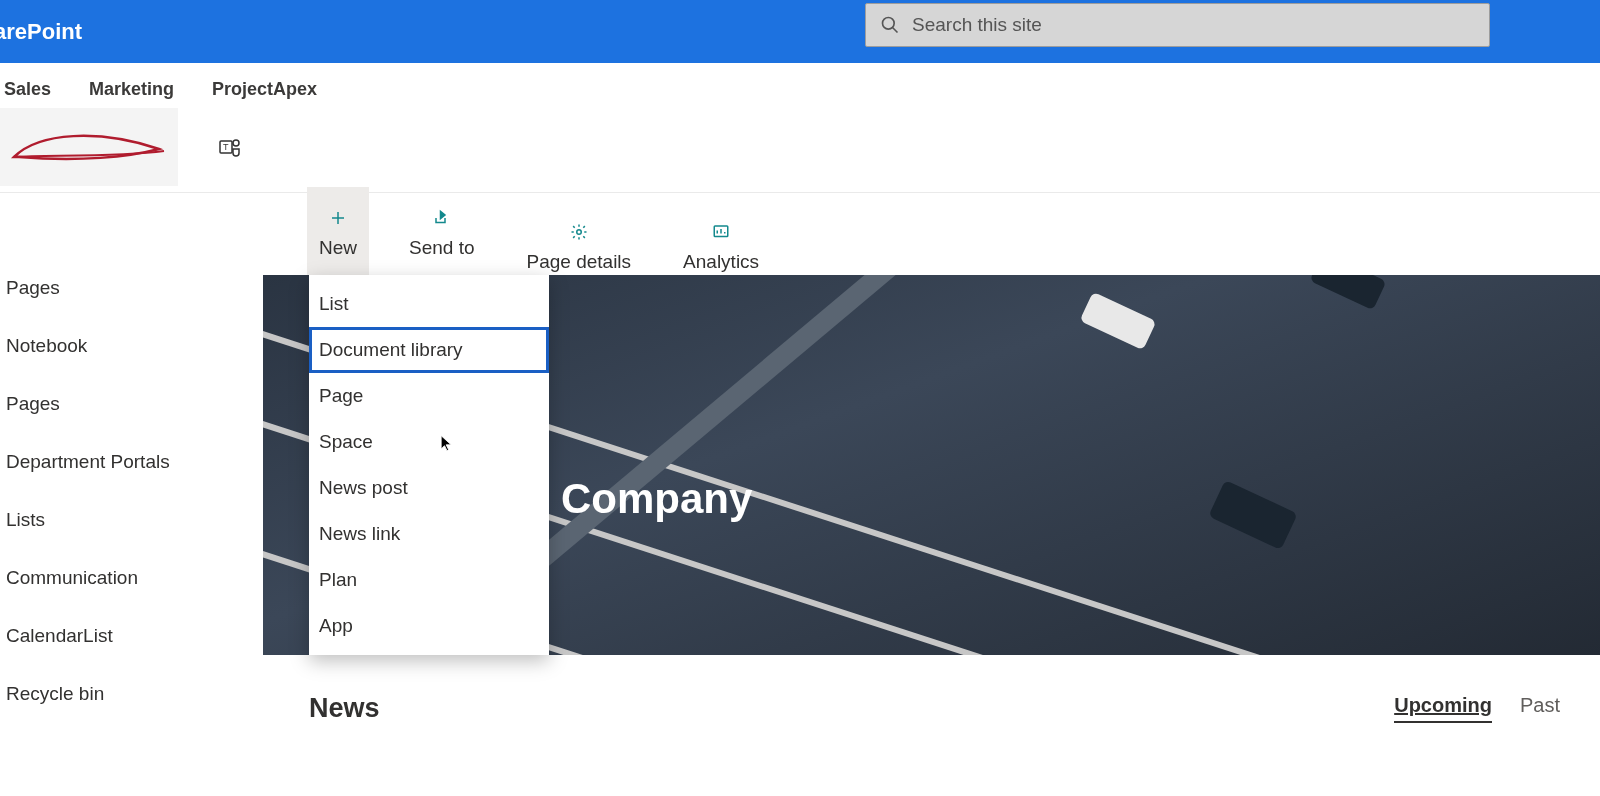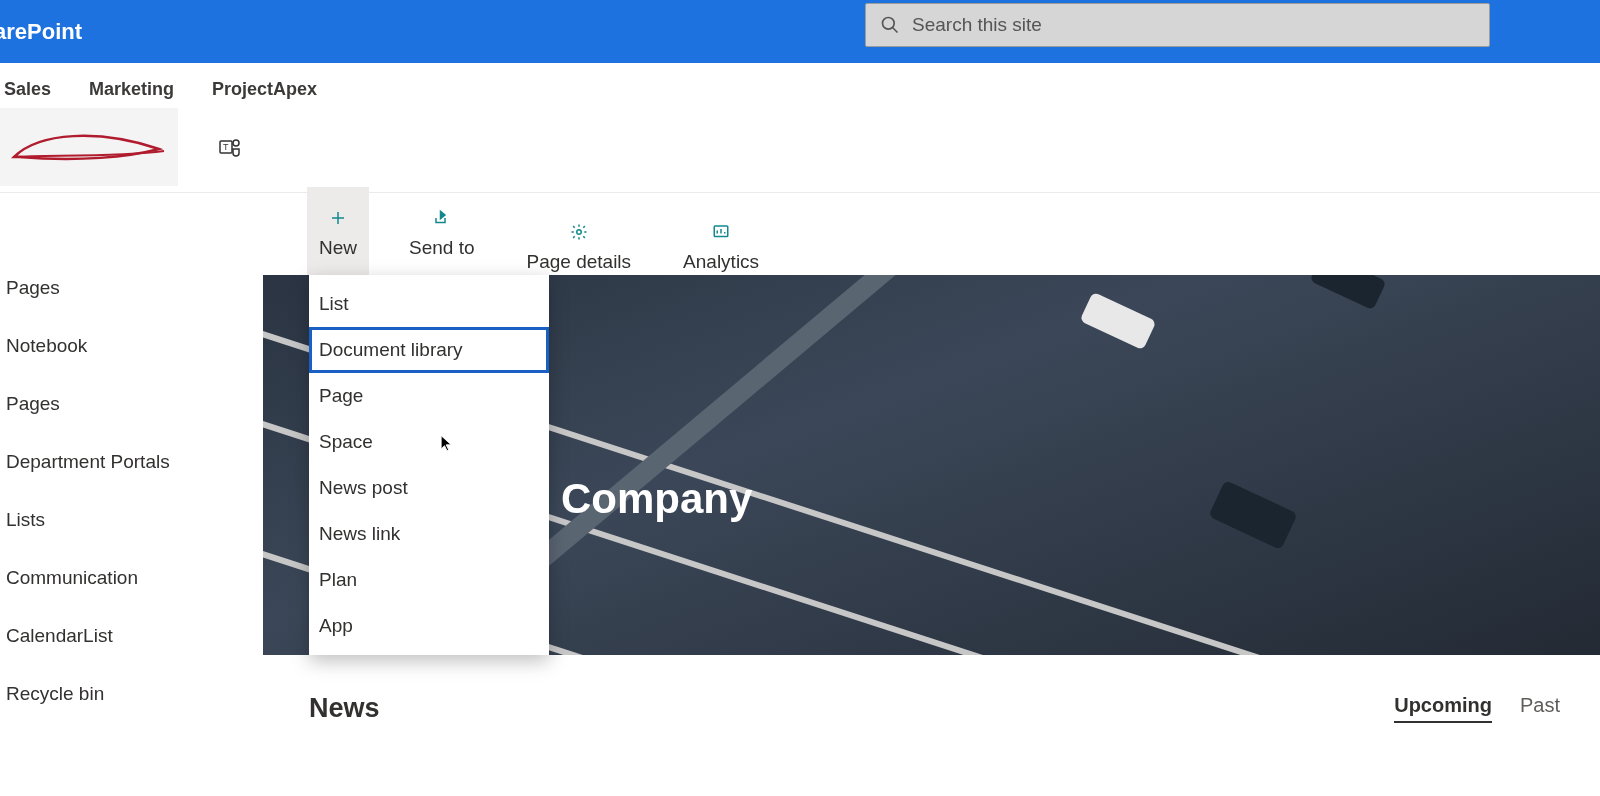--- a/index.html
+++ b/index.html
@@ -39,21 +39,21 @@
   .car.dark { background:#1a2530; }
 
   .dropdown { position: absolute; top: 82px; left: 46px; width: 240px; background: #fff; box-shadow: 0 6px 18px rgba(0,0,0,0.25); z-index: 50; padding: 6px 0;}
   .dropdown div { padding: 12px 10px 12px 10px; font-size: 19px; color: #323130; cursor:pointer;}
   .dropdown div.sel { outline: 3px solid #1a5fc4; outline-offset: -3px; background:#fff;}
   .cursor { position:absolute; left: 128px; top: 158px; width:20px; height:22px; z-index:60;}
 
   .news-row { position:absolute; top: 500px; left: 46px; right: 40px; display:flex; justify-content:space-between; align-items:center;}
   .news-title { font-size: 27px; font-weight:600; color:#323130;}
   .news-tabs { display:flex; gap:28px; font-size:20px; color:#605e5c;}
-  .news-tabs .active { color:#323130; border-bottom:2px solid #323130; padding-bottom:4px; font-weight:600;}
+  .news-tabs .active { color:#323130; border-bottom:2px solid #323130; padding-bottom:4px; font-weight:600;text-decoration:underline;}
 </style>
 </head>
 <body>
 
 <div class="suite-bar">
   <span class="app-name">arePoint</span>
   <div class="search-box">
     <svg viewBox="0 0 24 24" fill="none" stroke="currentColor" stroke-width="2">
         <circle cx="10" cy="10" r="7"></circle>
         <line x1="21" y1="21" x2="15" y2="15"></line>

